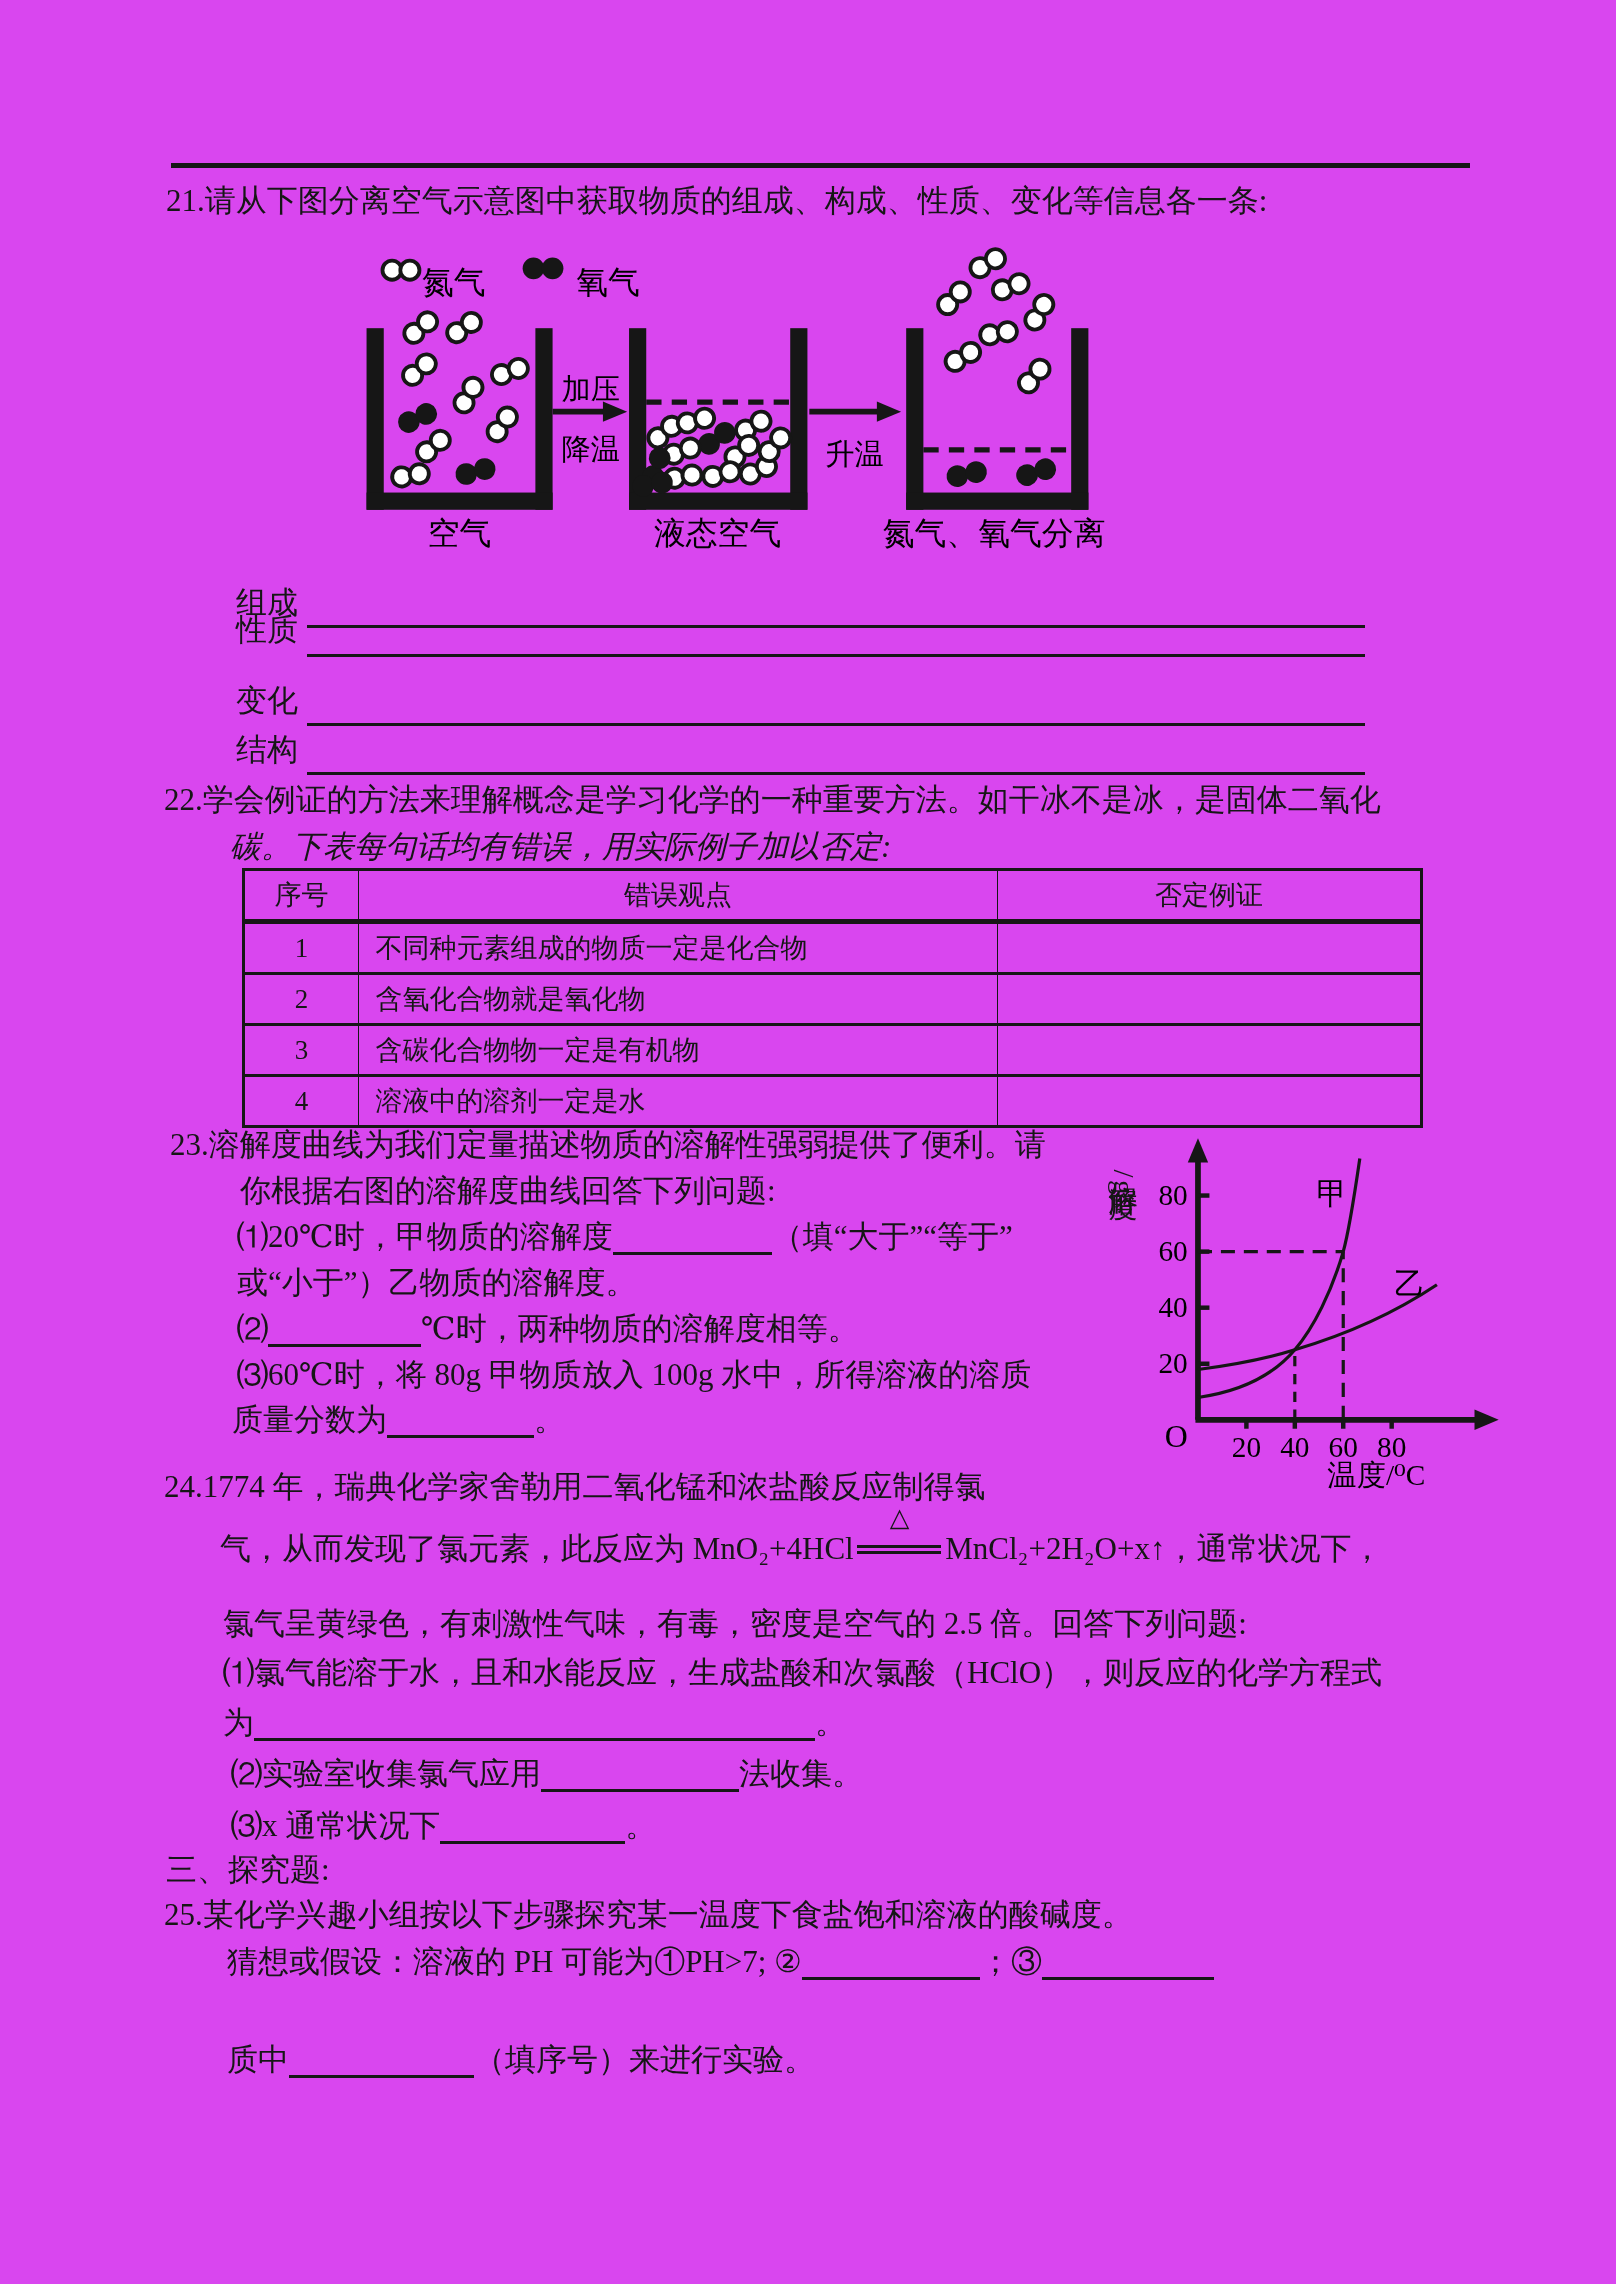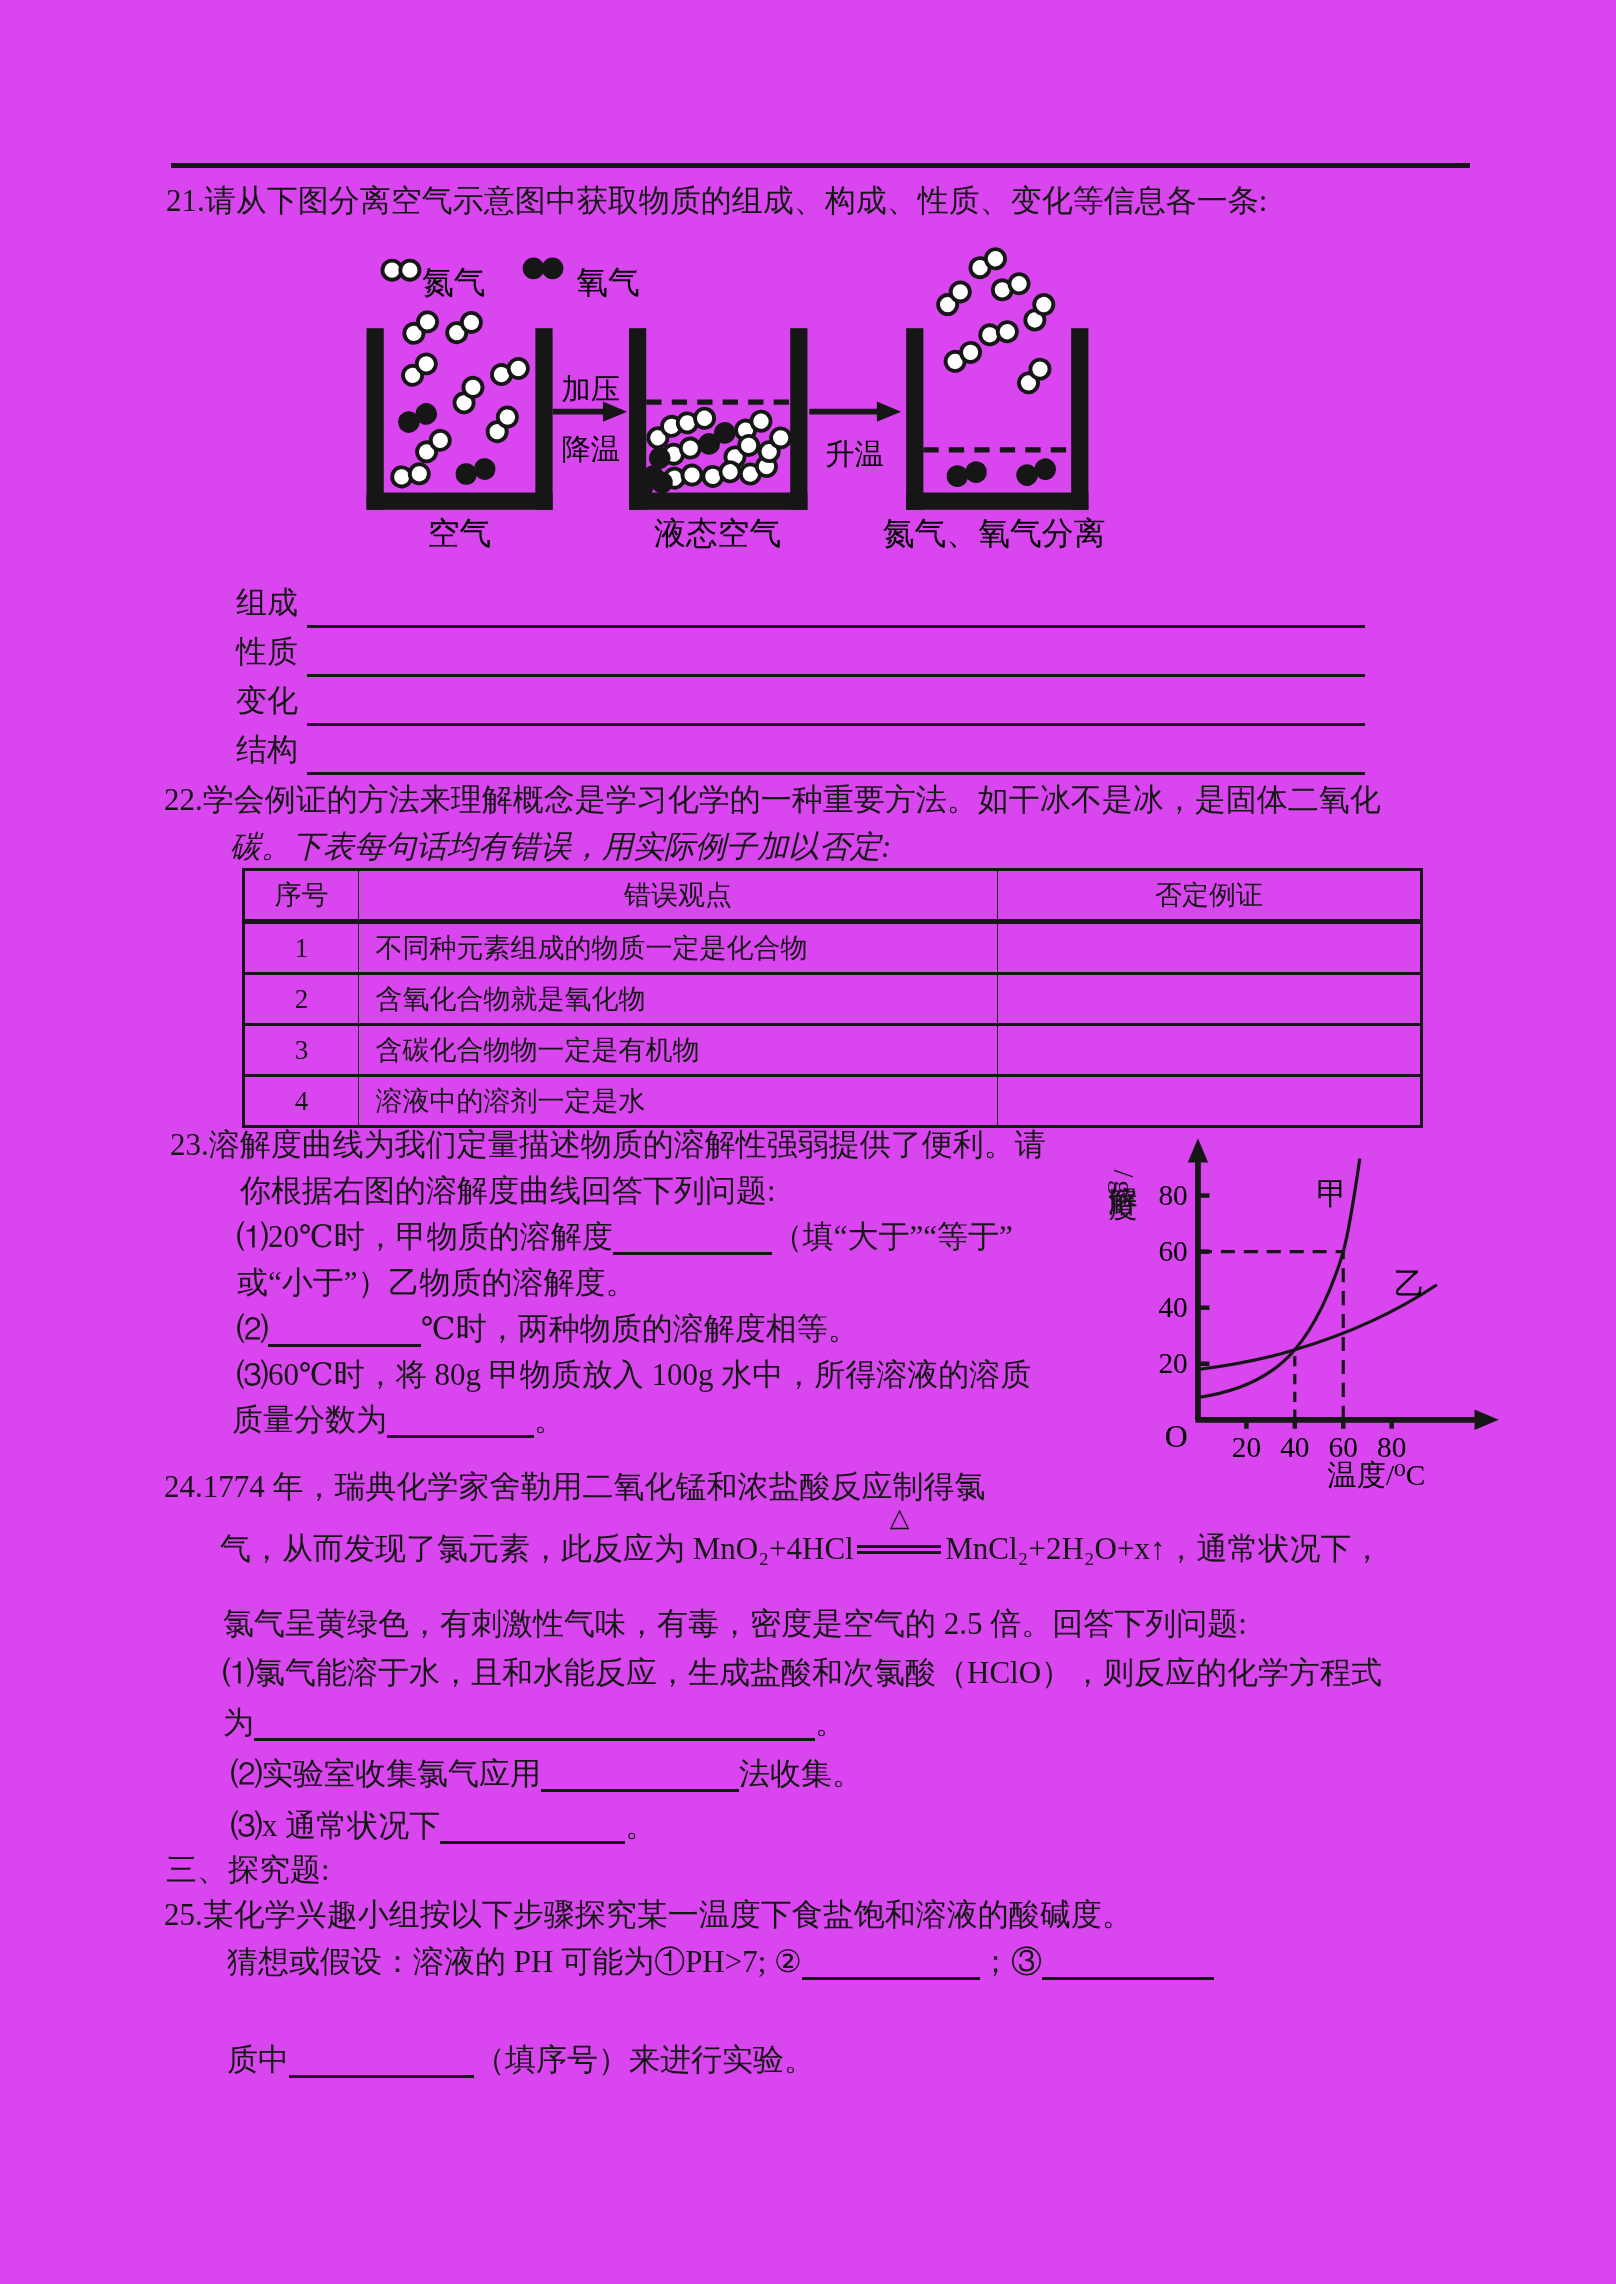--- a/index.html
+++ b/index.html
@@ -124,21 +124,21 @@
 
     <text x="161" y="466" font-size="50" text-anchor="middle">空气</text>
     <text x="566" y="466" font-size="50" text-anchor="middle">液态空气</text>
     <text x="1000" y="466" font-size="50" text-anchor="middle">氮气、氧气分离</text>
   </svg>
 
   <div class="fill-row" style="top:579px;">
     <span class="lbl">组成</span>
     <span class="fl"></span>
   </div>
-  <div class="fill-row" style="top:628px;">
+  <div class="fill-row" style="top:608px;font-family:Liberation Mono, monospace;">
     <span class="lbl">性质</span>
     <span class="fl"></span>
   </div>
   <div class="fill-row" style="top:677px;">
     <span class="lbl">变化</span>
     <span class="fl"></span>
   </div>
   <div class="fill-row" style="top:726px;">
     <span class="lbl">结构</span>
     <span class="fl"></span>

